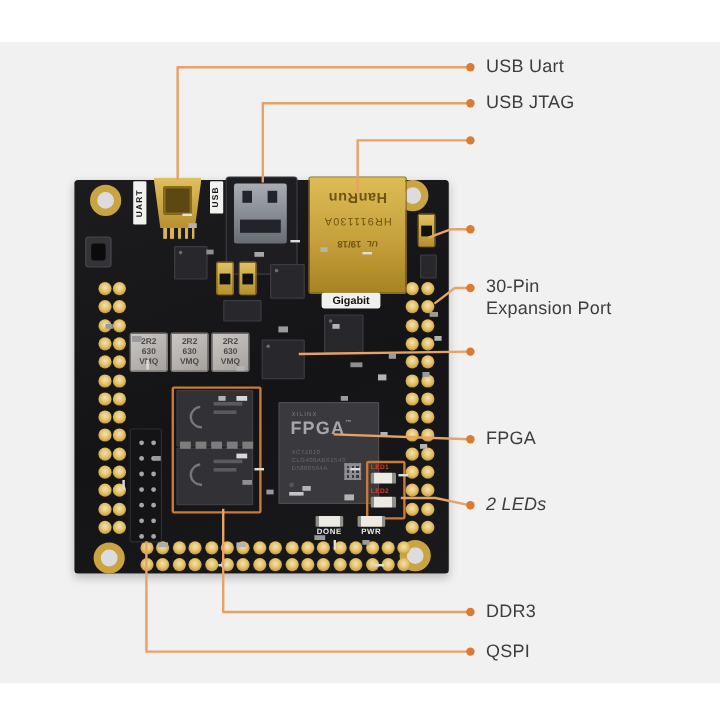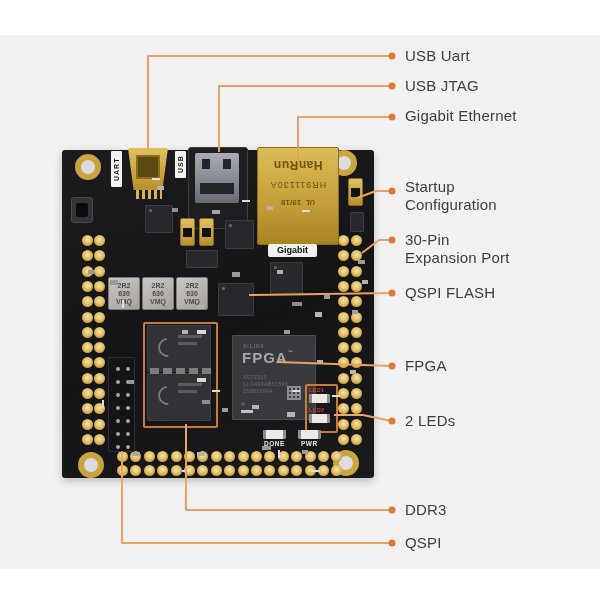--- a/index.html
+++ b/index.html
@@ -391,23 +391,19 @@
     <circle cx="392" cy="240" r="3.5"></circle>
     <circle cx="392" cy="293" r="3.5"></circle>
     <circle cx="392" cy="366" r="3.5"></circle>
     <circle cx="392" cy="421" r="3.5"></circle>
     <circle cx="392" cy="510" r="3.5"></circle>
     <circle cx="392" cy="543" r="3.5"></circle>
   </svg>
 
   <div class="clabel" style="top:56px;">USB Uart</div>
   <div class="clabel" style="top:86px;">USB JTAG</div>
-  <div class="clabel" style="top:116px;">Gigabit Ethernet</div>
-  <div class="clabel" style="top:195px;">Startup
-Configuration</div>
   <div class="clabel" style="top:248px;">30-Pin
 Expansion Port</div>
-  <div class="clabel" style="top:293px;">QSPI FLASH</div>
   <div class="clabel" style="top:366px;">FPGA</div>
-  <div class="clabel" style="top:421px;">2 LEDs</div>
+  <div class="clabel" style="top:421px;font-style:italic;">2 LEDs</div>
   <div class="clabel" style="top:510px;">DDR3</div>
   <div class="clabel" style="top:543px;">QSPI</div>
 </div>
 
 </body></html>

